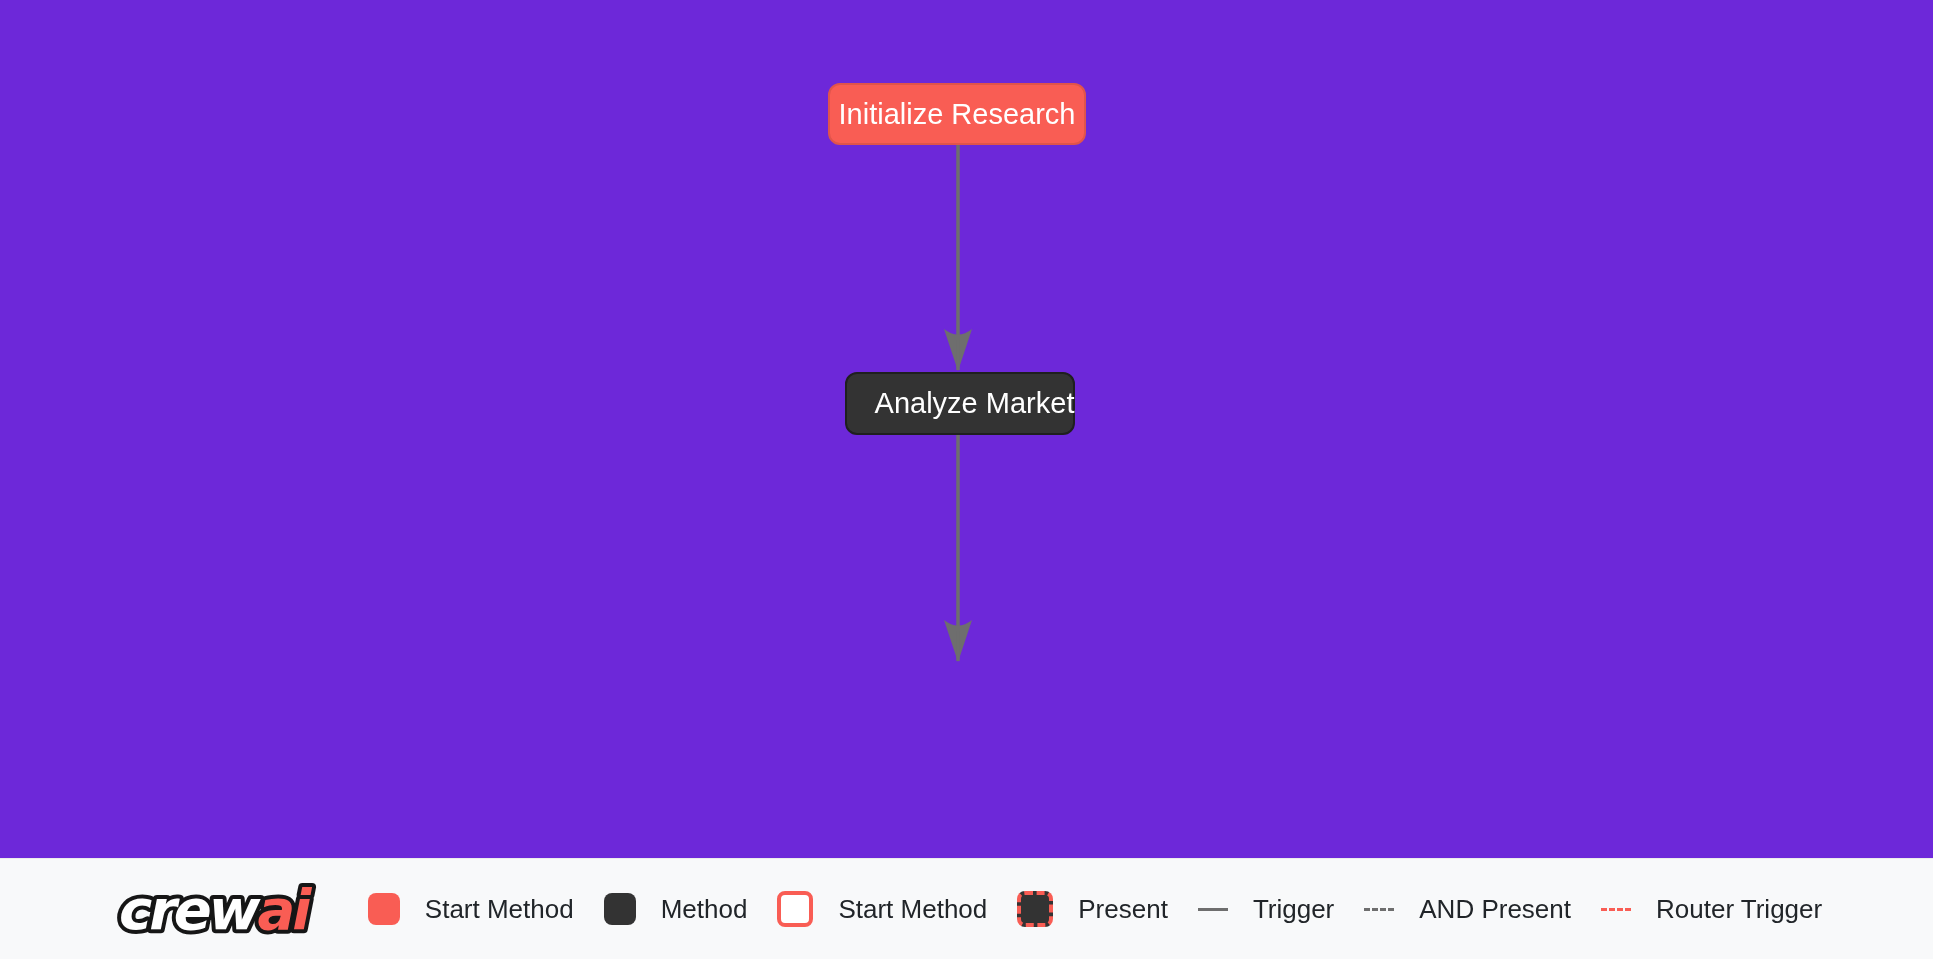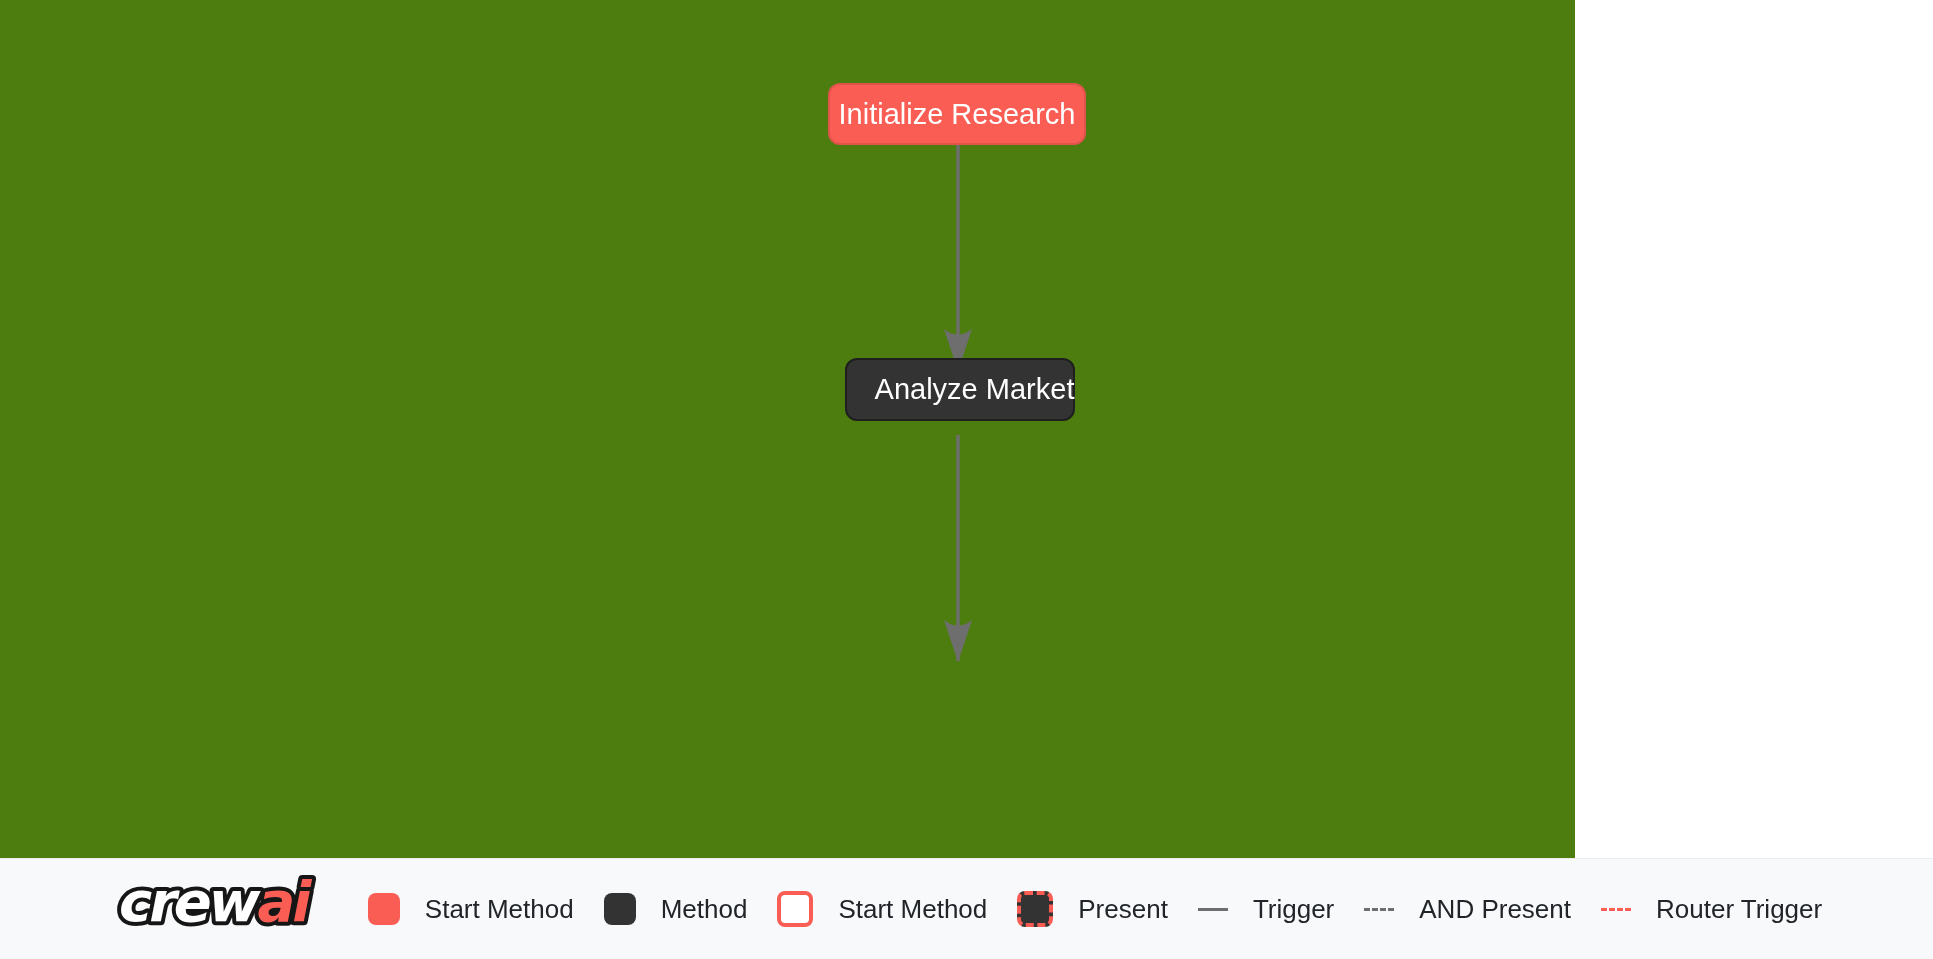--- a/index.html
+++ b/index.html
@@ -20,60 +20,60 @@
     width: 1933px; height: 959px;
     position: relative;
     background: #ffffff;
     overflow: hidden;
     font-family: "Liberation Sans", sans-serif;
   }
 
   
   .canvas {
     position: absolute; left: 0; top: 0;
-    width: 1575px; height: 858px;
-    background: #4d7c0f;
+    width: 1933px; height: 858px;
+    background: #6d28d9;
   }
   .edges-svg { position: absolute; left: 0; top: 0; }
   .edge-line { stroke: var(--edge); stroke-width: 3.5; fill: none; }
   .edge-arrow { fill: var(--edge); stroke: none; }
 
   .node {
     position: absolute;
     display: flex; align-items: center; justify-content: center;
     border-radius: 12px;
     color: var(--node-text);
     font-size: 29px;
     white-space: nowrap;
     cursor: grab;
   }
   .node-start {
     left: 828px; top: 83px; width: 258px; height: 62px;
     background: var(--coral);
     border: 2px solid var(--coral-border);
   }
   .node-method-1 {
-    left: 845px; top: 358px; width: 230px; height: 63px;
+    left: 845px; top: 372px; width: 230px; height: 63px;
     background: var(--dark);
     border: 2px solid var(--dark-border);
     padding-left: 29px;
   }
   .node-method-2 {
     left: 843px; top: 663px; width: 232px; height: 65px;
     background: var(--dark);
     border: 2px solid var(--dark-border);
   }
 
   
   .footer {
     position: absolute; left: 0; bottom: 0;
     width: 1933px; height: 101px;
     background: var(--footer-bg);
     border-top: 1px solid var(--footer-border);
-    display: flex; justify-content: center;
+    display: flex; align-items: center; justify-content: center;
     gap: 32px;
   }
   .logo { flex: 0 0 auto; }
   .logo text {
     font-family: "DejaVu Sans", sans-serif;
     font-weight: bold; font-style: italic;
     font-size: 56px; letter-spacing: -3px;
     stroke: var(--logo-outline); stroke-width: 8px;
     stroke-linejoin: round; paint-order: stroke fill;
   }

